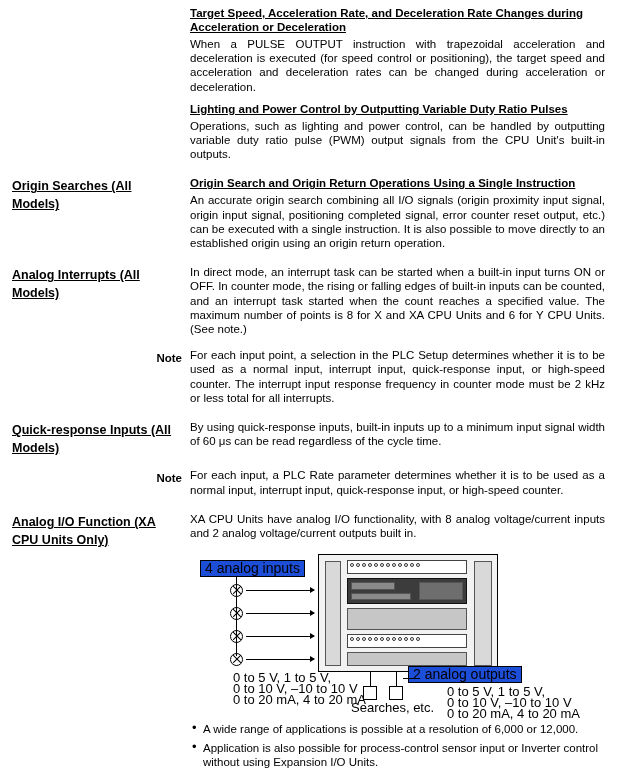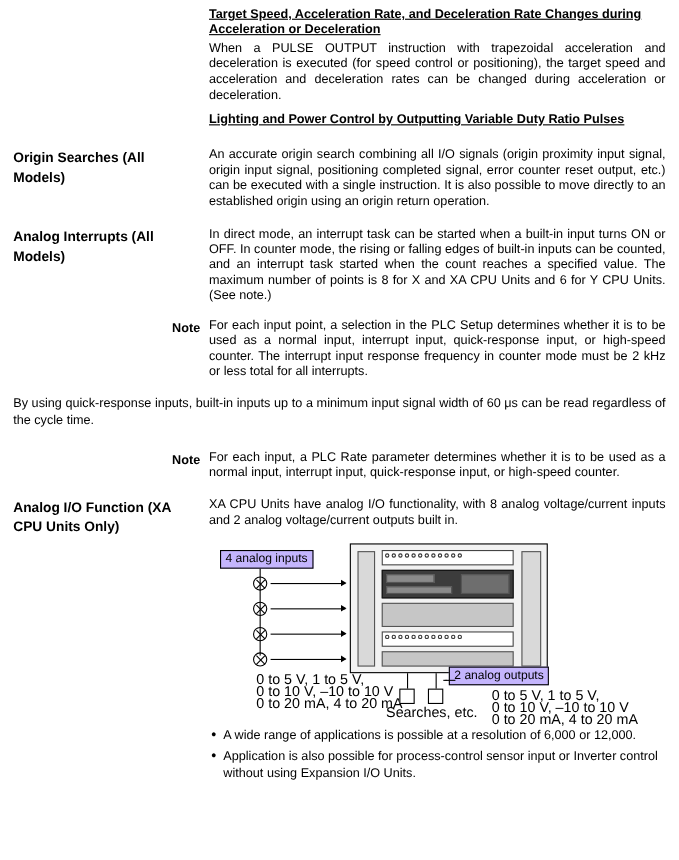--- a/index.html
+++ b/index.html
@@ -39,20 +39,21 @@
     text-align: right;
   }
   .body-col {
     flex: 1 1 auto;
     box-sizing: border-box;
   }
   .sec-label {
     font-size: 12.5px;
     font-weight: bold;
     line-height: 15px;
+    text-decoration: underline;
     display: inline;
   }
   .note-label {
     font-size: 11.5px;
     font-weight: bold;
     line-height: 14px;
   }
   .head {
     font-size: 11.5px;
     font-weight: bold;
@@ -96,22 +97,22 @@
   
   .diagram {
     position: relative;
     width: 420px;
     height: 160px;
     margin: 6px 0 0 10px;
   }
   .dbox {
     position: absolute;
     border: 1px solid #000;
-    background: #c4b5fd;
-    font-size: 11px;
+    background: #1d4ed8;
+    font-size: 14px;
     line-height: 11px;
     padding: 2px 4px;
     box-sizing: border-box;
     white-space: nowrap;
   }
   .dtext {
     position: absolute;
     font-size: 13px;
     line-height: 11px;
     white-space: nowrap;
@@ -212,30 +213,32 @@
 <body>
 
 <div class="page">
 
   <div class="row">
     <div class="label-col"></div>
     <div class="body-col">
       <div class="head">Target Speed, Acceleration Rate, and Deceleration Rate Changes during Acceleration or Deceleration</div>
       <p class="para">When a PULSE OUTPUT instruction with trapezoidal acceleration and deceleration is executed (for speed control or positioning), the target speed and acceleration and deceleration rates can be changed during acceleration or deceleration.</p>
       <div class="head">Lighting and Power Control by Outputting Variable Duty Ratio Pulses</div>
+      <p class="para last">Operations, such as lighting and power control, can be handled by outputting variable duty ratio pulse (PWM) output signals from the CPU Unit's built-in outputs.</p>
     </div>
   </div>
 
   <div class="gap-l"></div>
 
   <div class="row">
     <div class="label-col">
       <span class="sec-label">Origin Searches (All Models)</span>
     </div>
     <div class="body-col">
+      <div class="head">Origin Search and Origin Return Operations Using a Single Instruction</div>
       <p class="para last">An accurate origin search combining all I/O signals (origin proximity input signal, origin input signal, positioning completed signal, error counter reset output, etc.) can be executed with a single instruction. It is also possible to move directly to an established origin using an origin return operation.</p>
     </div>
   </div>
 
   <div class="gap-l"></div>
 
   <div class="row">
     <div class="label-col">
       <span class="sec-label">Analog Interrupts (All Models)</span>
     </div>
@@ -251,20 +254,23 @@
       <span class="note-label">Note</span>
     </div>
     <div class="body-col">
       <p class="para last">For each input point, a selection in the PLC Setup determines whether it is to be used as a normal input, interrupt input, quick-response input, or high-speed counter. The interrupt input response frequency in counter mode must be 2 kHz or less total for all interrupts.</p>
     </div>
   </div>
 
   <div class="gap-l"></div>
 
   <div class="row">
+    <div class="label-col">
+      <span class="sec-label">Quick-response Inputs (All Models)</span>
+    </div>
     <div class="body-col">
       <p class="para">By using quick-response inputs, built-in inputs up to a minimum input signal width of 60 μs can be read regardless of the cycle time.</p>
     </div>
   </div>
 
   <div class="gap-m"></div>
 
   <div class="row">
     <div class="label-col right">
       <span class="note-label">Note</span>

